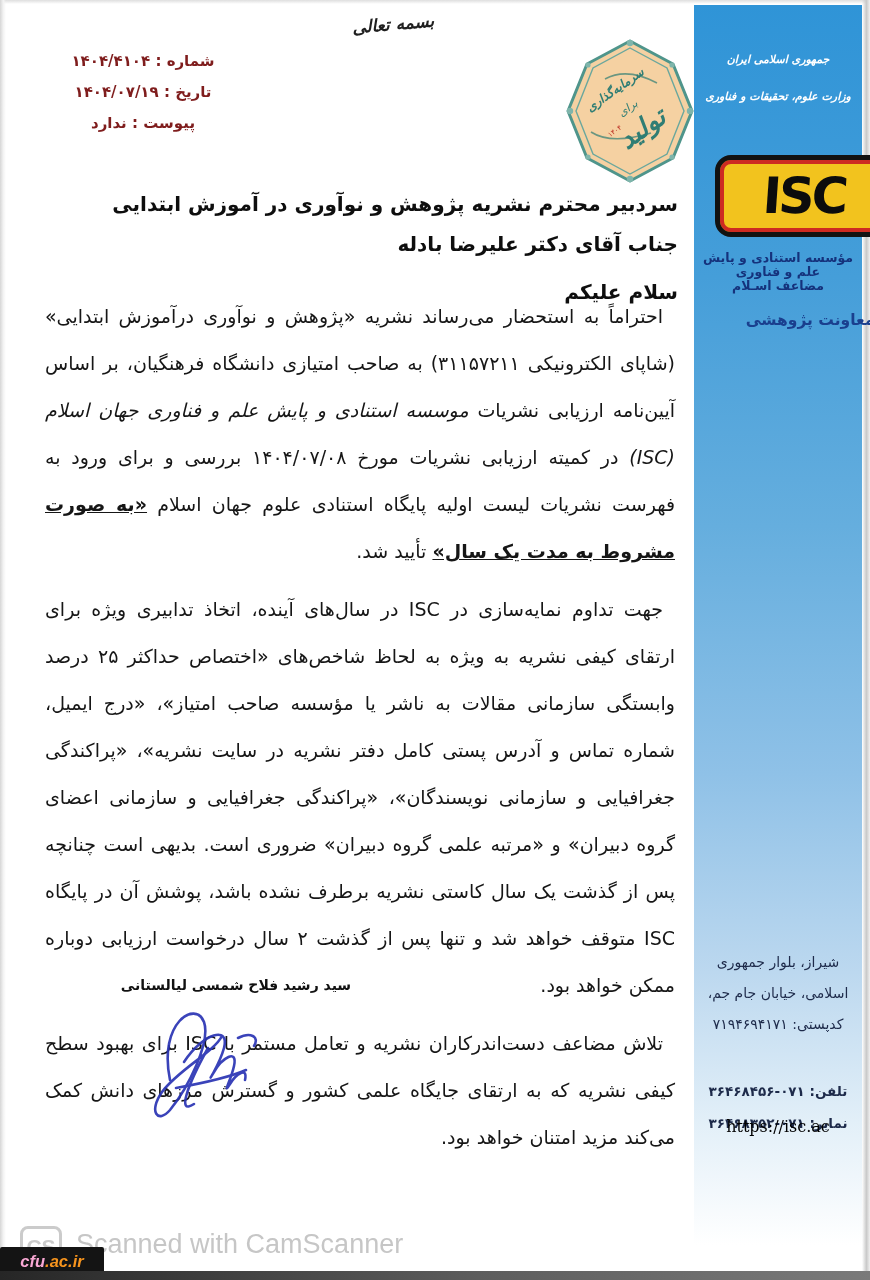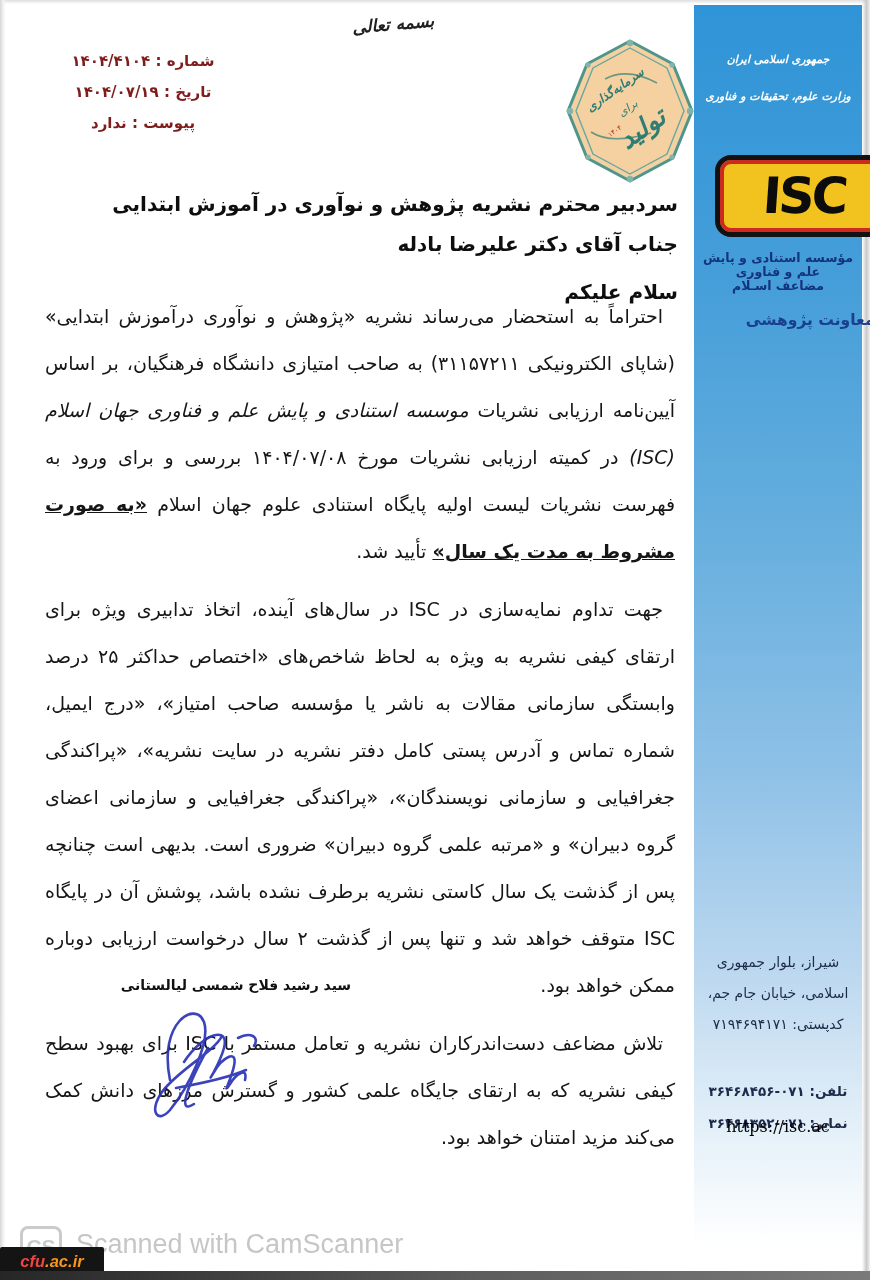--- a/index.html
+++ b/index.html
@@ -69,21 +69,21 @@
   .cs-box { left:20px; top:1226px; width:36px; height:36px; border:3px solid #cbcbcb;
     border-radius:8px; color:#cbcbcb; font-weight:bold; font-size:21px;
     display:flex; align-items:center; justify-content:center;
     font-family:"Liberation Sans", sans-serif; }
   .cs-text { left:76px; top:1229px; font-size:27px; color:#c6c6c6;
     font-family:"Liberation Sans", sans-serif; }
   .cfu-badge { left:0; top:1247px; width:104px; height:29px; background:#141414;
     border-radius:2px; display:flex; align-items:center; justify-content:center;
     font-style:italic; font-weight:bold; font-size:16.5px;
     font-family:"Liberation Sans", sans-serif; }
-  .cfu-part1 { color:#ef4444; }
+  .cfu-part1 { color:#f9a8d4; }
   .cfu-part2 { color:#f7941d; }
 </style>
 </head>
 <body>
 
 <div class="page">
 
   <div class="abs edge-top"></div>
   <div class="abs edge-left"></div>
   <div class="abs edge-right"></div>

